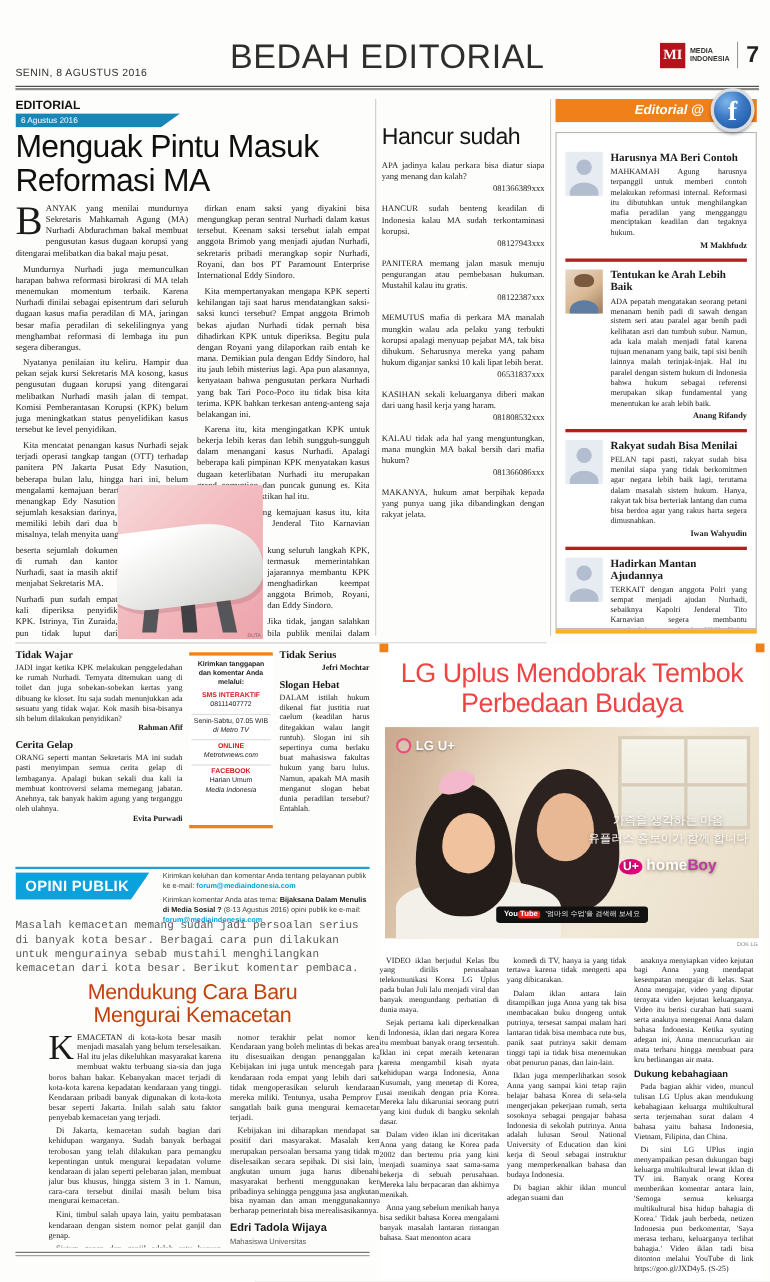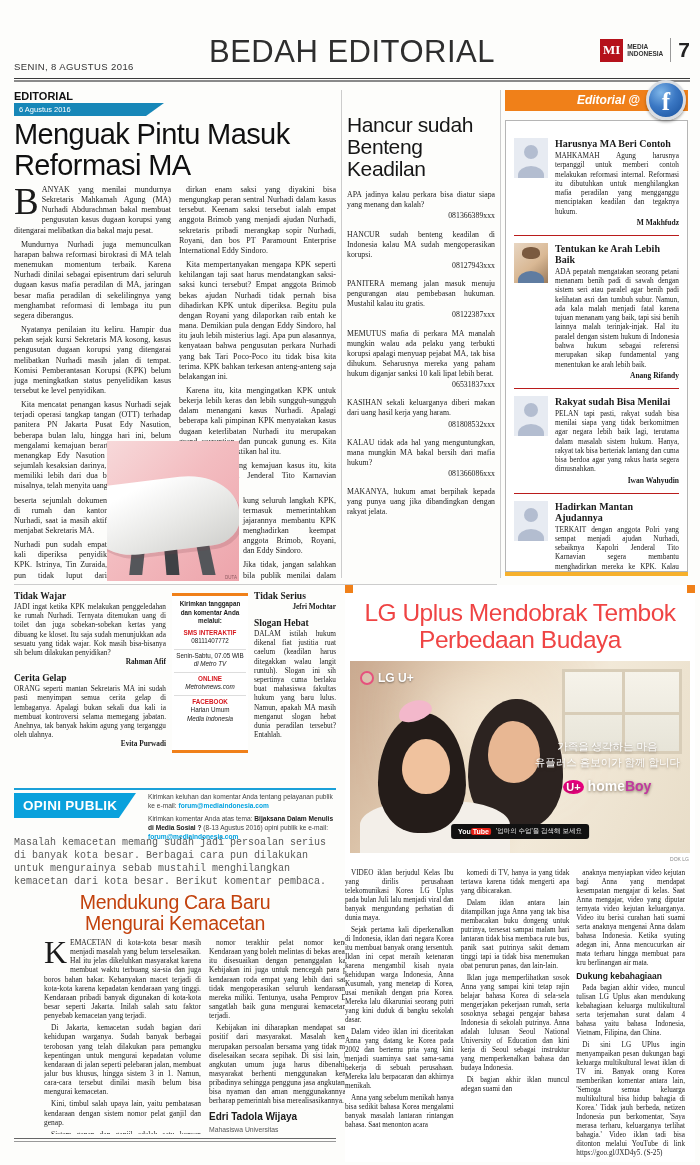--- a/index.html
+++ b/index.html
@@ -64,21 +64,21 @@
     color:#fff; font-size:12px; font-weight:700; font-style:italic; text-align:right;
     line-height:21px; padding-right:48px; }
   .fb-icon { position:absolute; left:646px; top:80px; width:40px; height:40px; border-radius:50%;
     background:radial-gradient(circle at 35% 28%,#7fb6e8 0%,#3b78c4 45%,#174f9b 100%);
     border:3px solid #d9dde2; box-shadow:0 2px 3px rgba(0,0,0,.35); z-index:4;
     color:#fff; font-family:"Liberation Serif",serif; font-weight:700; font-size:25px;
     text-align:center; line-height:38px; }
   .fb-box { position:absolute; left:505px; top:120px; width:183px; height:452px;
     border:1px solid #b5b5b5; background:#fff; padding:10px 8px 0 8px; overflow:hidden; }
   .fb-box-bottom { position:absolute; left:505px; top:572px; width:183px; height:4px; background:#f6b02c; }
-  .fb-entry { display:flex; gap:7px; padding:7px 0 8px 0; border-bottom:1px solid #b91c1c; }
+  .fb-entry { display:flex; gap:7px; padding:7px 0 8px 0; border-bottom:3px solid #b91c1c; }
   .fb-entry:last-child { border-bottom:none; }
   .avatar { flex:0 0 34px; height:40px; background:#e7ebf2; position:relative; overflow:hidden; }
   .avatar::before { content:""; position:absolute; left:50%; top:7px; width:14px; height:14px;
     border-radius:50%; background:#b3bdd0; transform:translateX(-50%); }
   .avatar::after { content:""; position:absolute; left:50%; bottom:-6px; width:26px; height:18px;
     border-radius:50% 50% 0 0; background:#b3bdd0; transform:translateX(-50%); }
   .avatar[data-avatar="photo"] { background:linear-gradient(140deg,#e8d6c2 0%,#d9b894 55%,#9b7b5c 100%); }
   .avatar[data-avatar="photo"]::before { background:#7a5a3f; top:4px; width:18px; height:12px; border-radius:45% 45% 40% 40%; }
   .avatar[data-avatar="photo"]::after { background:#5f7ca1; }
   .fb-entry .txt { flex:1; }
@@ -232,31 +232,30 @@
     <div class="leg l1"></div>
     <div class="leg l2"></div>
     <div class="leg l3"></div>
     <div class="cloth"></div>
     <div class="illo-credit">DUTA</div>
   </div>
 
   <div class="sms-col">
     <div class="sms-hl">
       <div>Hancur sudah</div>
-      <div>Benteng Keadilan</div>
     </div>
     <div>
 
         <div class="sms-item">
           <div>APA jadinya kalau perkara bisa diatur siapa yang menang dan kalah?</div>
           <div class="sms-phone">081366389xxx</div>
         </div>
 
         <div class="sms-item">
-          <div>HANCUR sudah benteng keadilan di Indonesia kalau MA sudah mengoperasikan korupsi.</div>
+          <div>HANCUR sudah benteng keadilan di Indonesia kalau MA sudah terkontaminasi korupsi.</div>
           <div class="sms-phone">08127943xxx</div>
         </div>
 
         <div class="sms-item">
           <div>PANITERA memang jalan masuk menuju pengurangan atau pembebasan hukuman. Mustahil kalau itu gratis.</div>
           <div class="sms-phone">08122387xxx</div>
         </div>
 
 
         <div class="sms-item">

